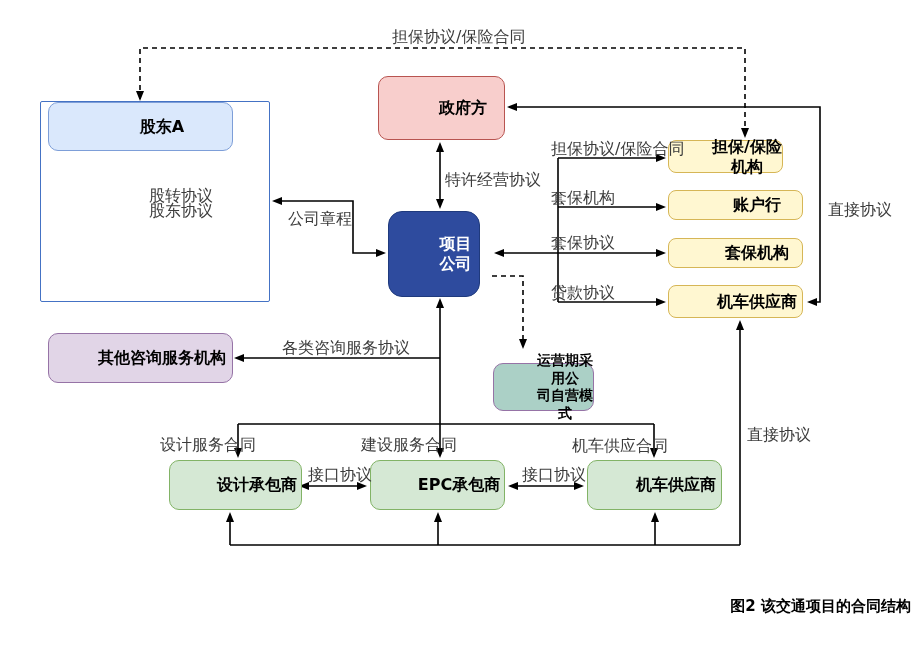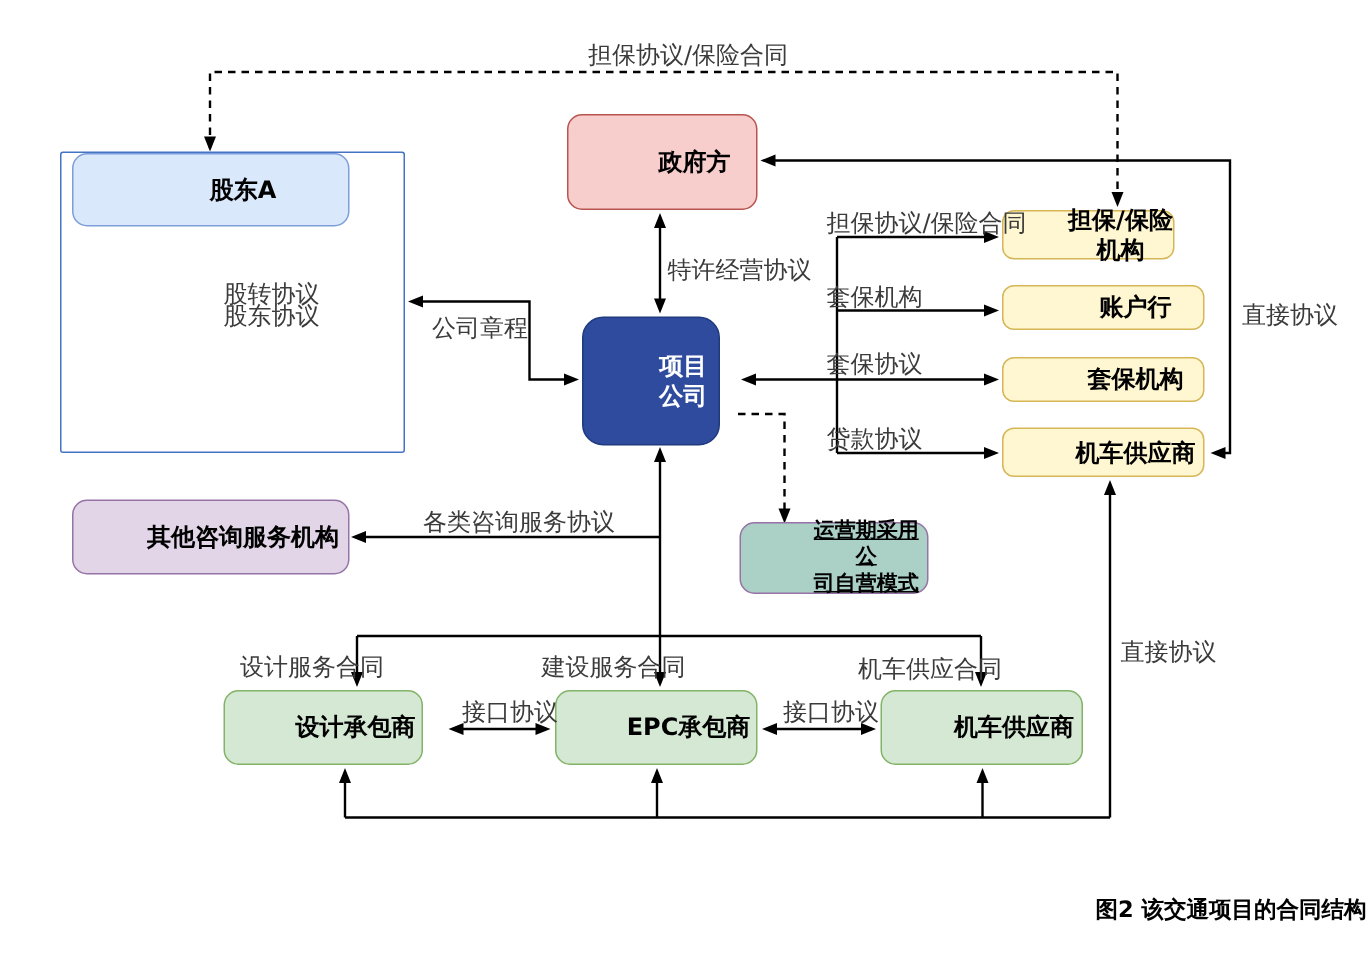--- a/index.html
+++ b/index.html
@@ -109,24 +109,24 @@
   <div class="node bank" style="left:668px; top:140px; width:115px; height:33px;">担保/保险机构</div>
 
   <div class="node bank" style="left:668px; top:190px; width:135px; height:30px;">账户行</div>
 
   <div class="node bank" style="left:668px; top:238px; width:135px; height:30px;">套保机构</div>
 
   <div class="node bank" style="left:668px; top:285px; width:135px; height:33px;">机车供应商</div>
 
   <div class="node consult" style="left:48px; top:333px; width:185px; height:50px;">其他咨询服务机构</div>
 
-  <div class="node selfop" style="left:493px; top:348px; width:126px; height:48px;text-decoration:underline;">运营期采用公
+  <div class="node selfop" style="left:493px; top:363px; width:101px; height:48px;">运营期采用公
 司自营模式</div>
 
-  <div class="node contractor" style="left:149px; top:460px; width:133px; height:50px;">设计承包商</div>
+  <div class="node contractor" style="left:169px; top:460px; width:133px; height:50px;">设计承包商</div>
 
   <div class="node contractor" style="left:370px; top:460px; width:135px; height:50px;">EPC承包商</div>
 
   <div class="node contractor" style="left:587px; top:460px; width:135px; height:50px;">机车供应商</div>
 
   <div class="elabel" style="left:392px; top:27px;">担保协议/保险合同</div>
   <div class="elabel" style="left:149px; top:186px;">股转协议</div>
   <div class="elabel" style="left:149px; top:201px;">股东协议</div>
   <div class="elabel" style="left:288px; top:209px;">公司章程</div>
   <div class="elabel" style="left:445px; top:170px;">特许经营协议</div>

